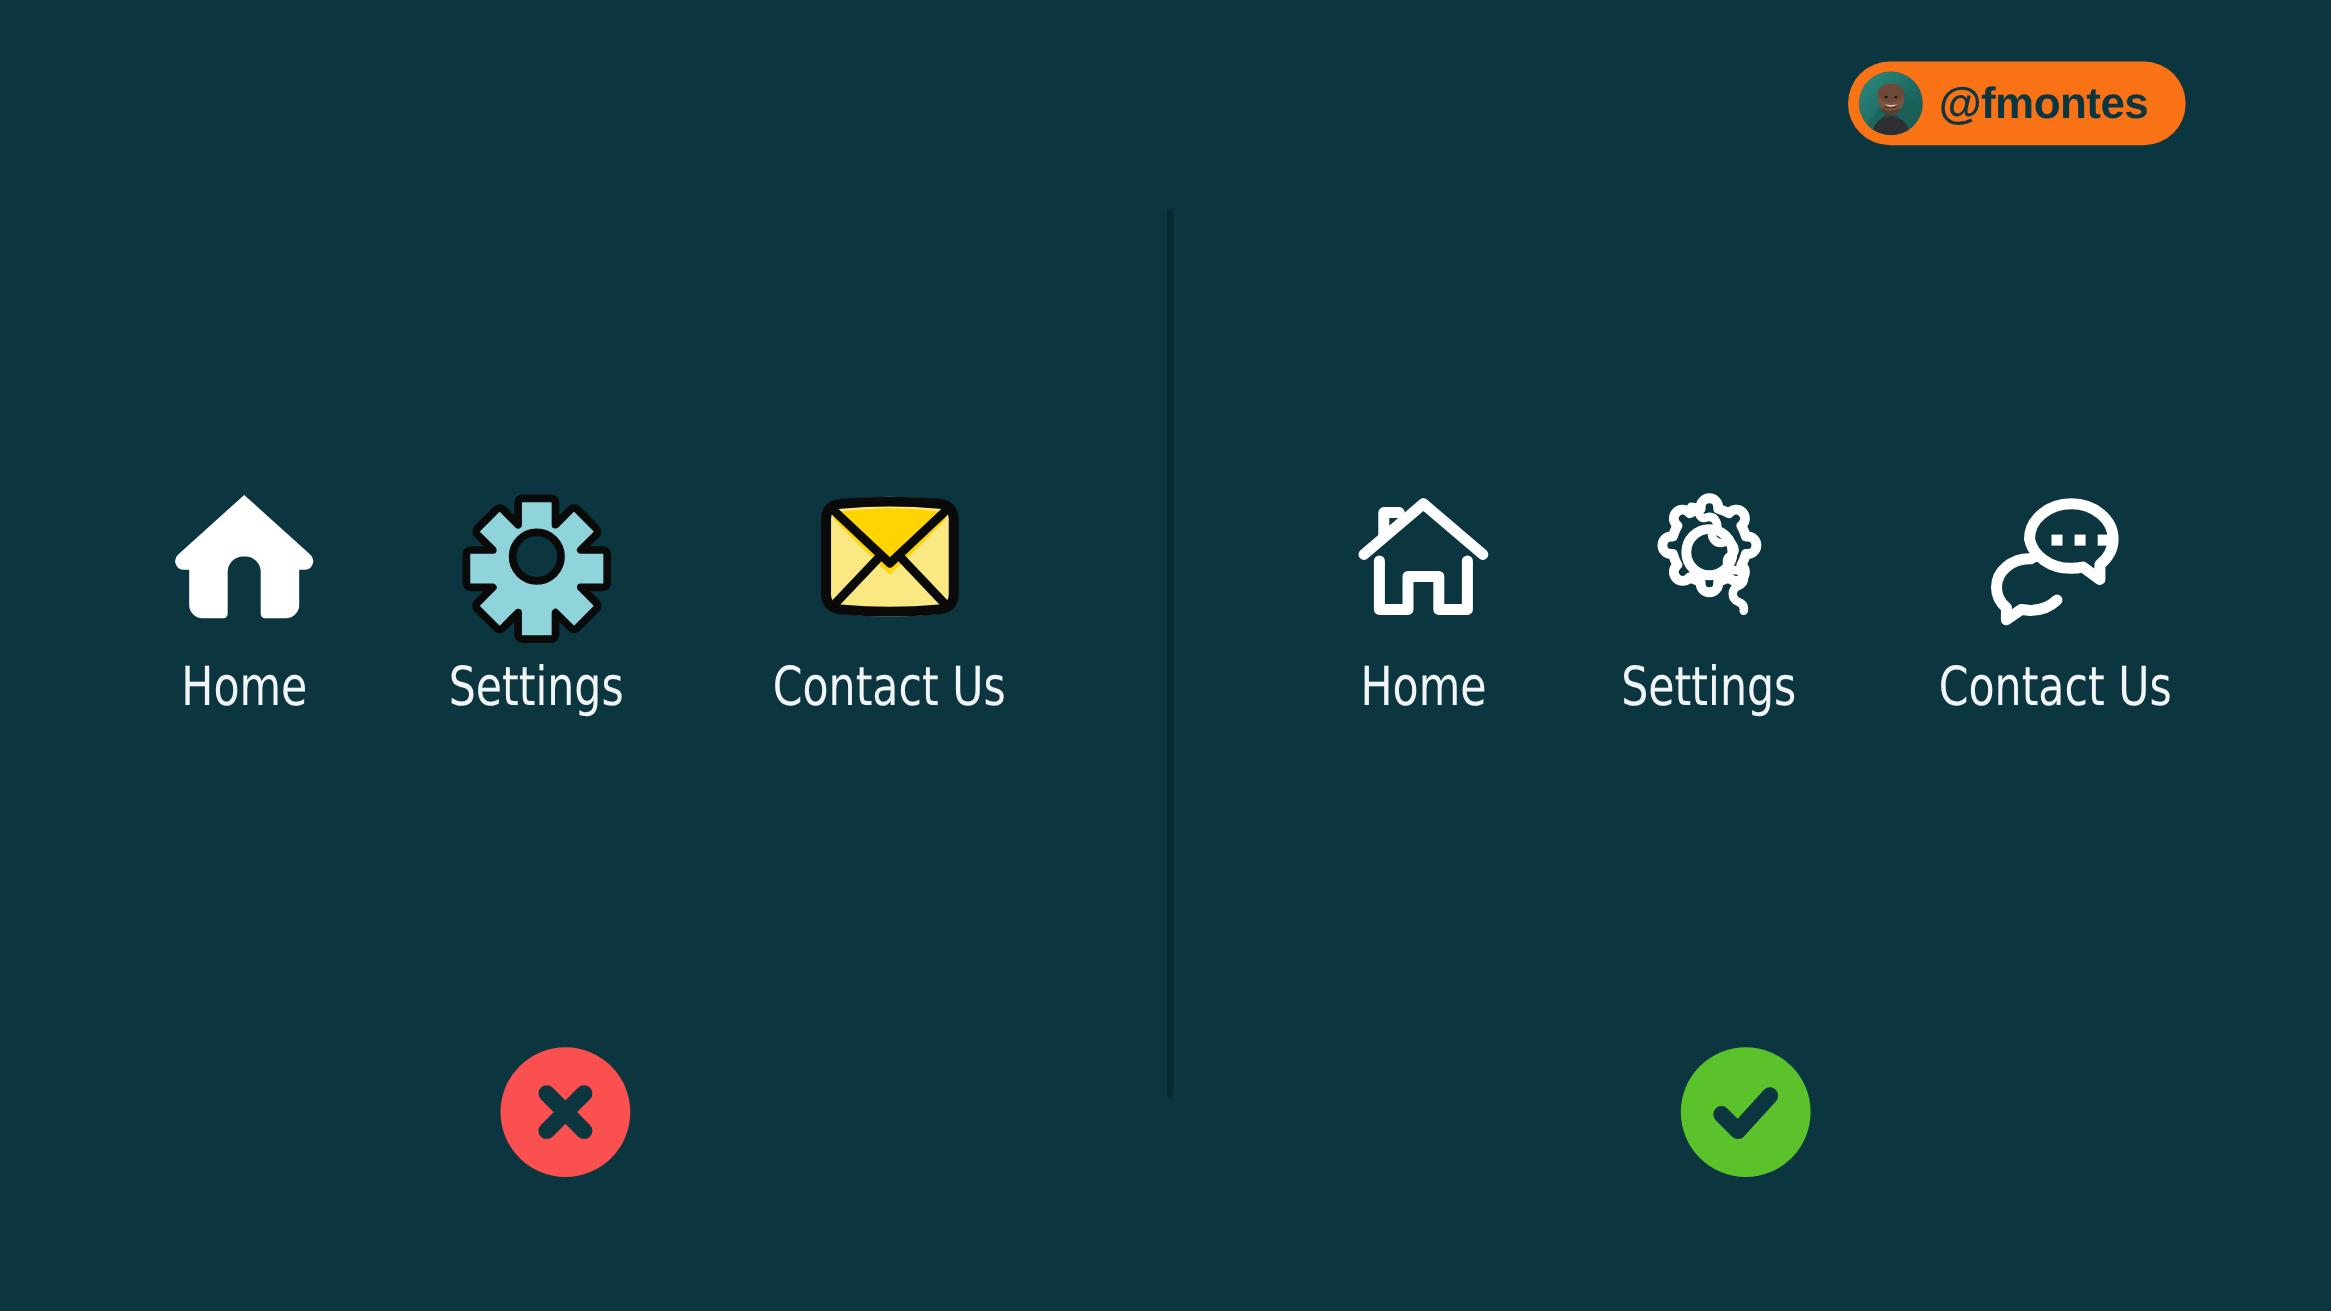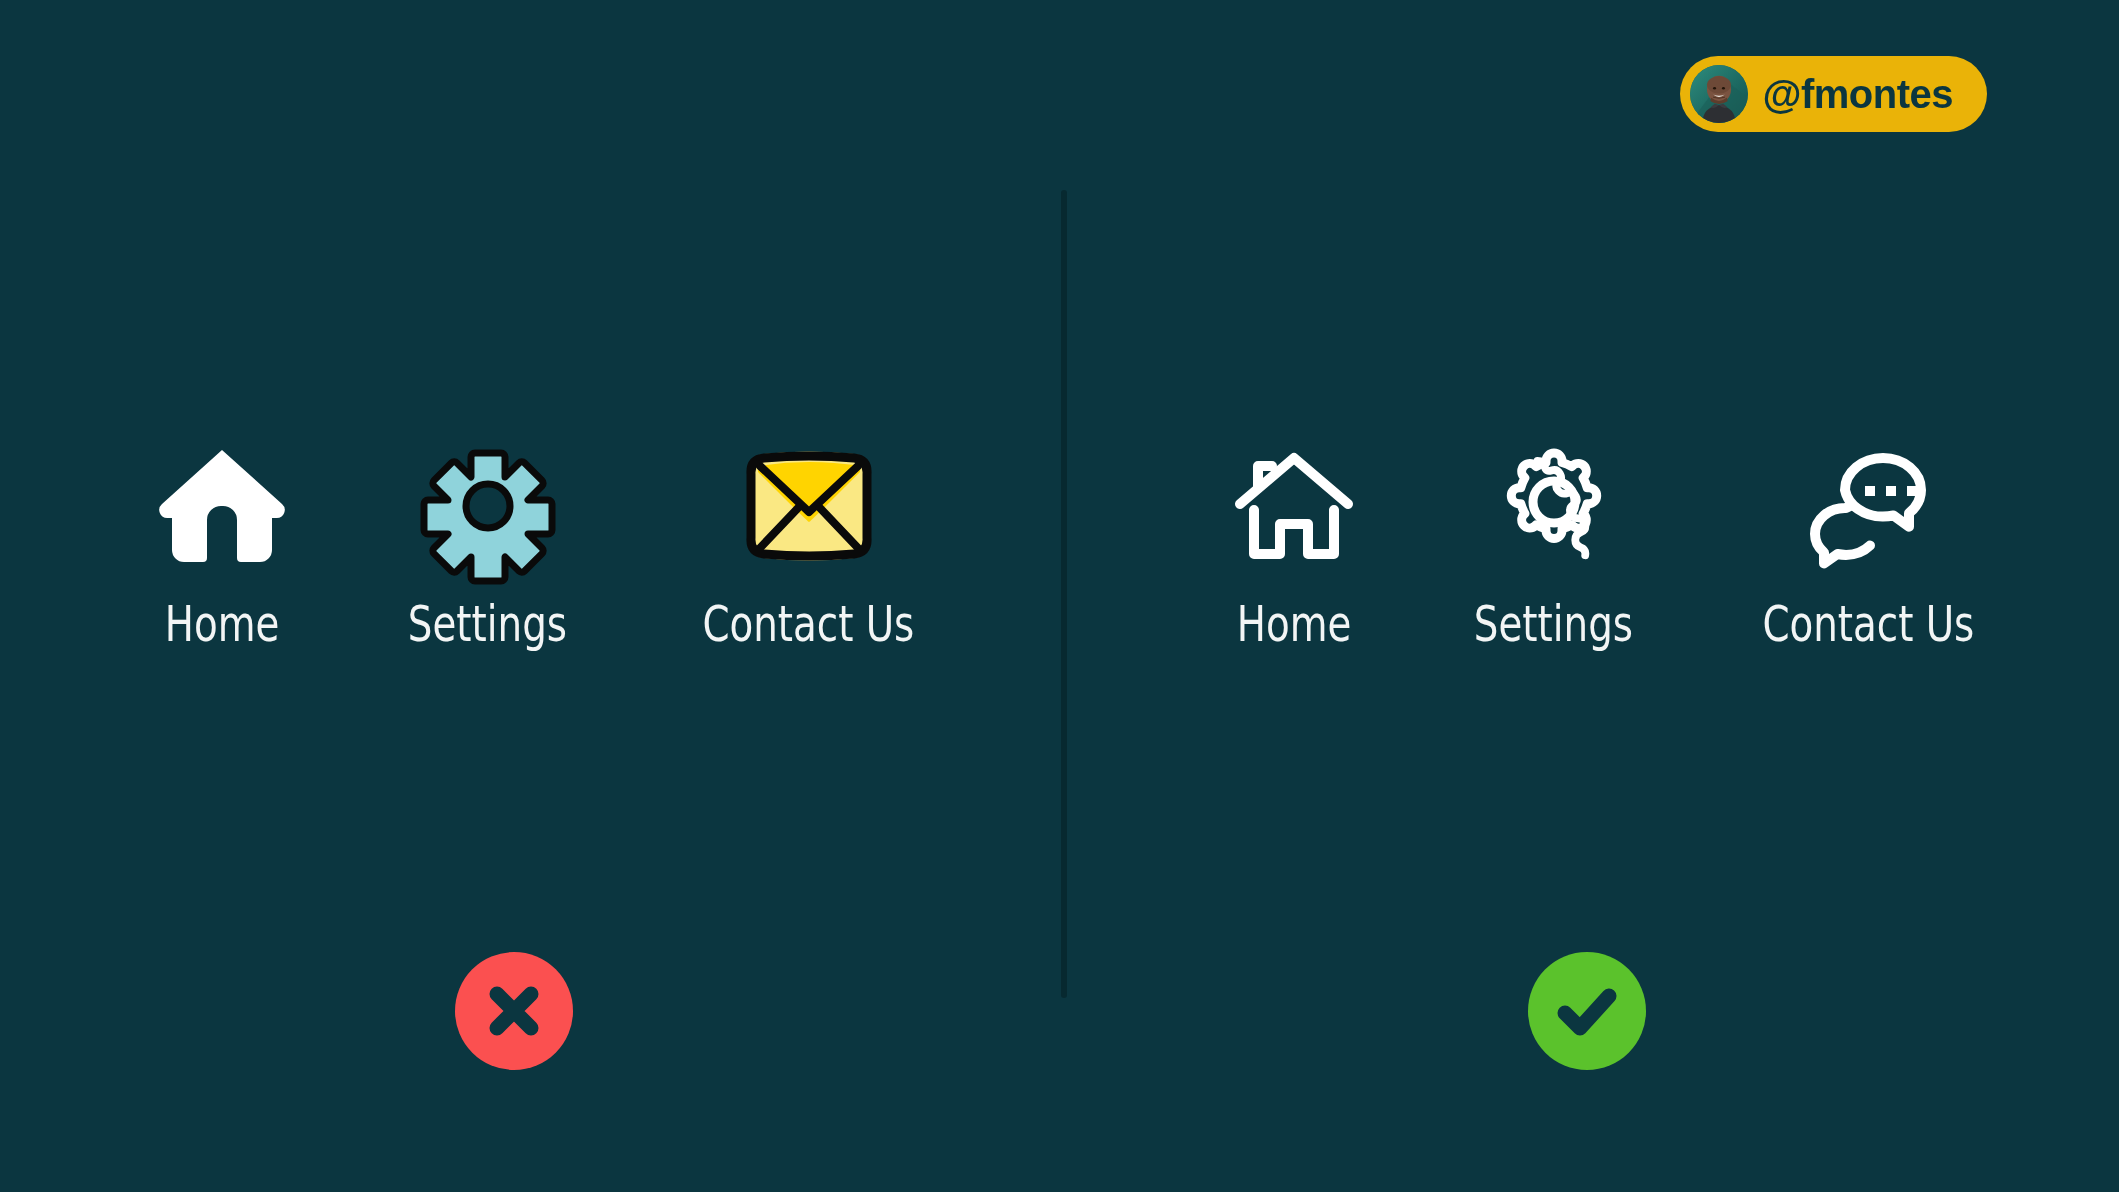--- a/index.html
+++ b/index.html
@@ -18,21 +18,21 @@
 
   
   .handle-badge {
     position: absolute;
     top: 56px;
     right: 132px;
     height: 76px;
     display: flex;
     align-items: center;
     gap: 14px;
-    background: #eab308;
+    background: #f97316;
     border-radius: 999px;
     padding: 0 34px 0 10px;
     box-sizing: border-box;
   }
   .handle-avatar {
     width: 58px;
     height: 58px;
     border-radius: 50%;
     overflow: hidden;
     flex: 0 0 auto;

